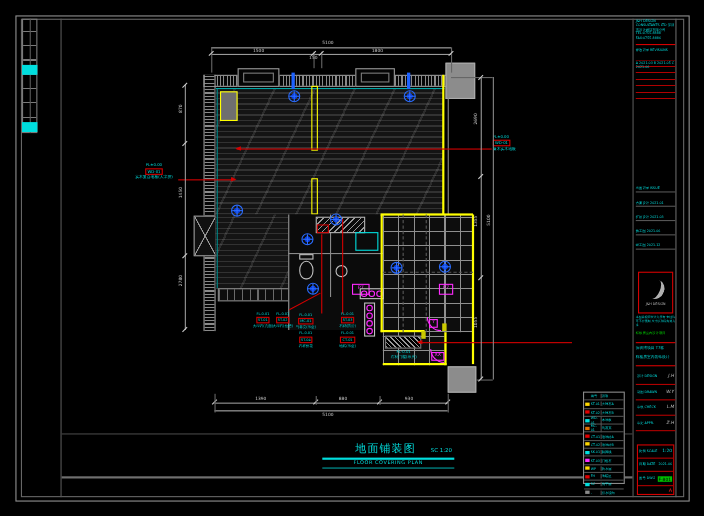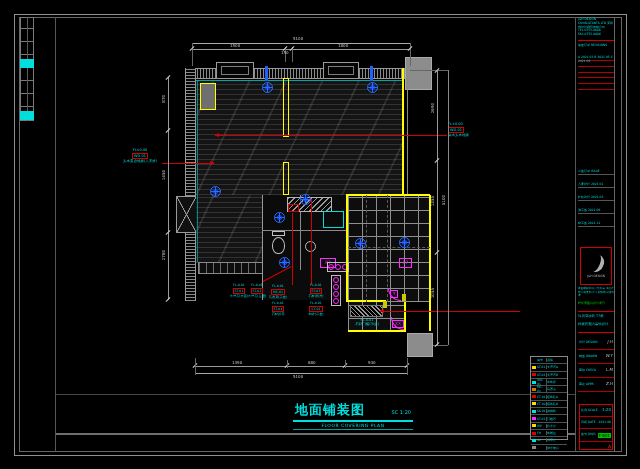--- a/index.html
+++ b/index.html
@@ -267,21 +267,21 @@
   <div class="abs tick" style="left:165px;top:77px;"></div>
   <div class="abs tick" style="left:165px;top:130px;"></div>
   <div class="abs tick" style="left:165px;top:232px;"></div>
   <div class="abs tick" style="left:165px;top:299px;"></div>
   <div class="abs dim vtext" style="left:162px;top:95px;">870</div>
   <div class="abs dim vtext" style="left:162px;top:170px;">1450</div>
   <div class="abs dim vtext" style="left:162px;top:250px;">2780</div>
 
   <div class="abs" style="left:293px;top:401px;width:120px;text-align:center;">
     <div style="display:flex;justify-content:space-between;align-items:baseline;padding:0 2px;">
-      <span class="cy" style="font-size:13px;font-weight:bold;letter-spacing:1px;">地面铺装图</span>
+      <span class="cy" style="font-size:10px;font-weight:normal;letter-spacing:1px;margin-left:28px;">地面铺装图</span>
       <span class="cy" style="font-size:5px;">SC 1:20</span>
     </div>
     <div style="height:1.5px;background:#00dede;margin-top:1px;"></div>
     <div class="cy" style="font-size:4.5px;margin-top:1px;letter-spacing:0.5px;">FLOOR COVERING PLAN</div>
     <div style="height:0.5px;background:#00a0a0;margin-top:1px;"></div>
   </div>
 
   <div class="abs" style="left:530px;top:356px;width:38px;height:84px;border:1px solid #8a8a8a;background:#000;">
     <div class="legrow" style="border-top:none;">
       <span class="chip"></span>

